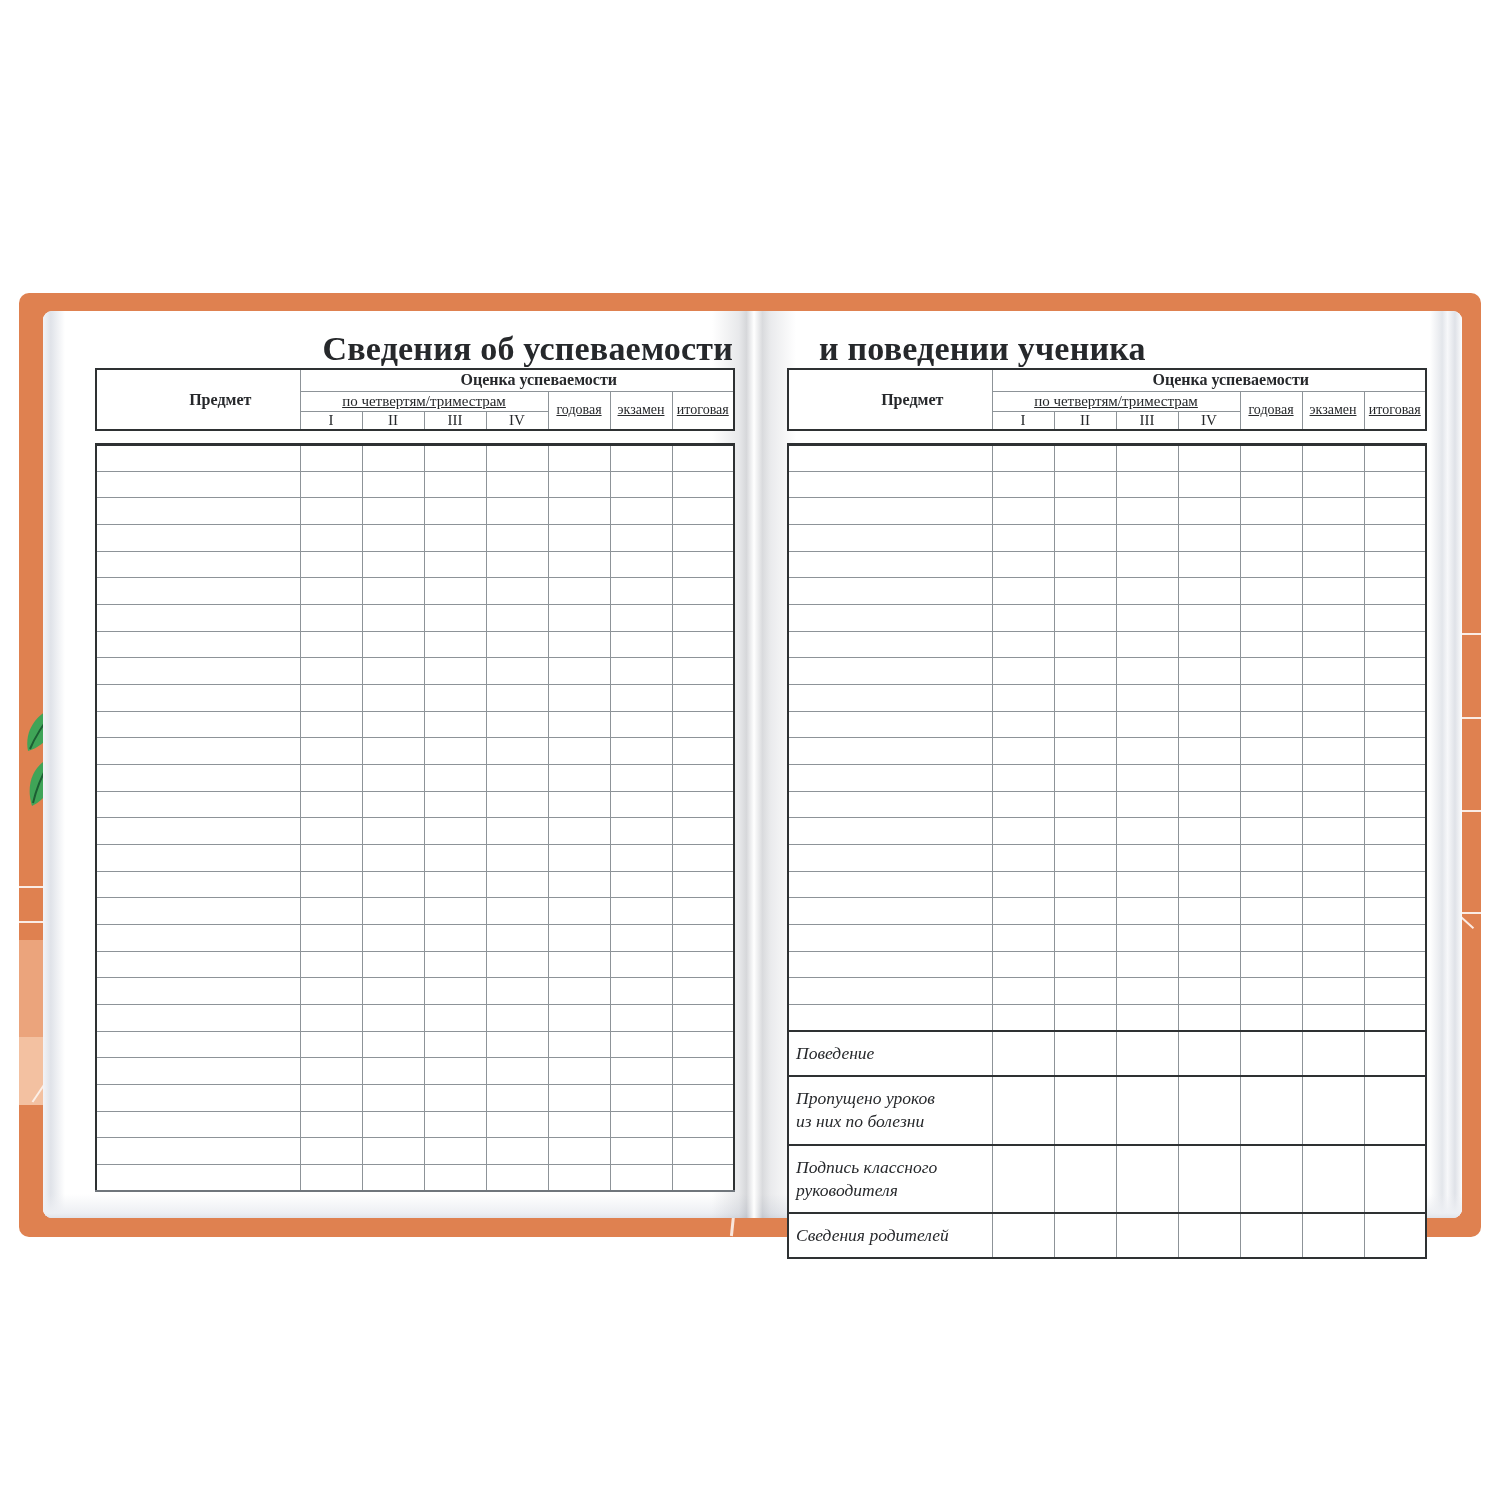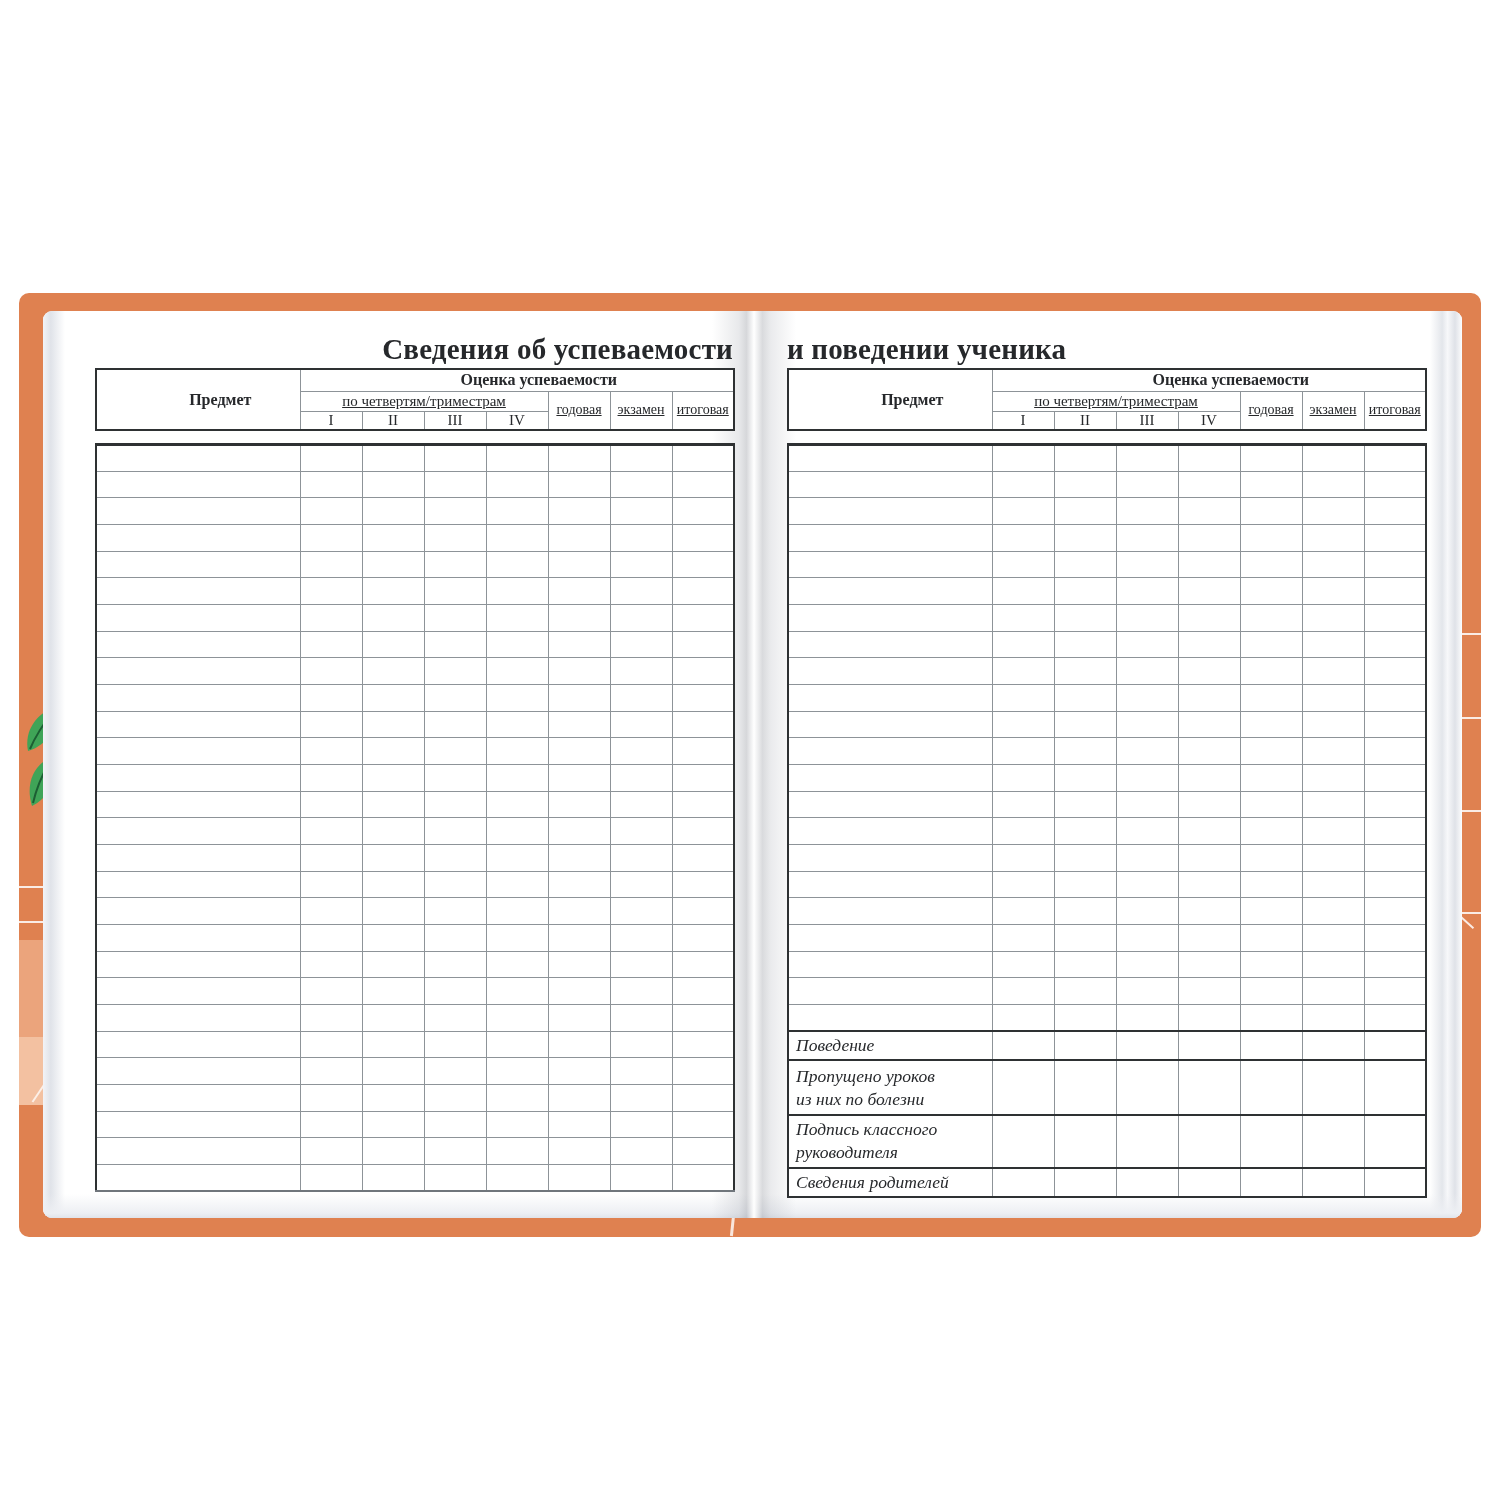--- a/index.html
+++ b/index.html
@@ -45,23 +45,23 @@
       rgba(255,255,255,0) 0%,
       rgba(150,154,164,.22) 32%,
       rgba(120,124,134,.30) 41%,
       rgba(255,255,255,.95) 50%,
       rgba(120,124,134,.28) 60%,
       rgba(150,154,164,.20) 70%,
       rgba(255,255,255,0) 100%);
   }
   
   .title{position:absolute;top:330px;height:38px;line-height:38px;
-    font-weight:bold;font-size:29px;letter-spacing:.2px;}
+    font-weight:bold;font-size:34px;letter-spacing:.2px;}
   .title-left{left:95px;width:638px;text-align:right;}
-  .title-right{left:787px;width:638px;text-align:left;}
+  .title-right{left:819px;width:638px;text-align:left;}
   
   .tpos{position:absolute;}
   table{border-collapse:collapse;table-layout:fixed;width:638px;background:#fff;}
   col.c-subj{width:204px;}
   col.c-g{width:62px;}
   
   .hdr{border:2.5px solid var(--table_border_dark,#2e3133);}
   .hdr td{border:1px solid var(--table_grid_gray,#8d9398);text-align:center;vertical-align:middle;padding:0;}
   .hdr .r1{height:22px;}
   .hdr .r2{height:20px;text-decoration:underline;}
@@ -74,21 +74,21 @@
   .bt td{border:1px solid var(--table_grid_gray,#8d9398);padding:0;}
   .bt tr{height:26.68px;}
   .bt-left{border-bottom:2px solid #70767c;}
   .bt-right{border-bottom:2.5px solid var(--table_border_dark,#2e3133);}
   
   .bt tr.sp td{border-top:2px solid var(--table_border_dark,#2e3133);}
   tr.sp-s{height:26px !important;}
   tr.sp-d1{height:55px !important;border-radius:10px;}
   tr.sp-d2{height:52px !important;}
   .bt td.lbl{font-style:italic;font-size:17.5px;line-height:1.32;text-align:left;
-    vertical-align:middle;padding:2px 7px;white-space:pre-line;}
+    vertical-align:middle;padding:10px 7px;white-space:pre-line;}
 </style>
 </head>
 <body>
 
 <div class="scene">
 
   <div class="cover"></div>
   <svg class="leaves" viewBox="0 0 52 106">
     <path d="M40,2 C19,9 7,27 11,47 C31,41 42,22 40,2 Z" style="fill:var(--leaf_green,#3fa457);"></path>
     <path d="M37,6 C27,19 18,33 13,45" style="fill:none;stroke:var(--leaf_vein,#1c5e33);stroke-width:2;"></path>

